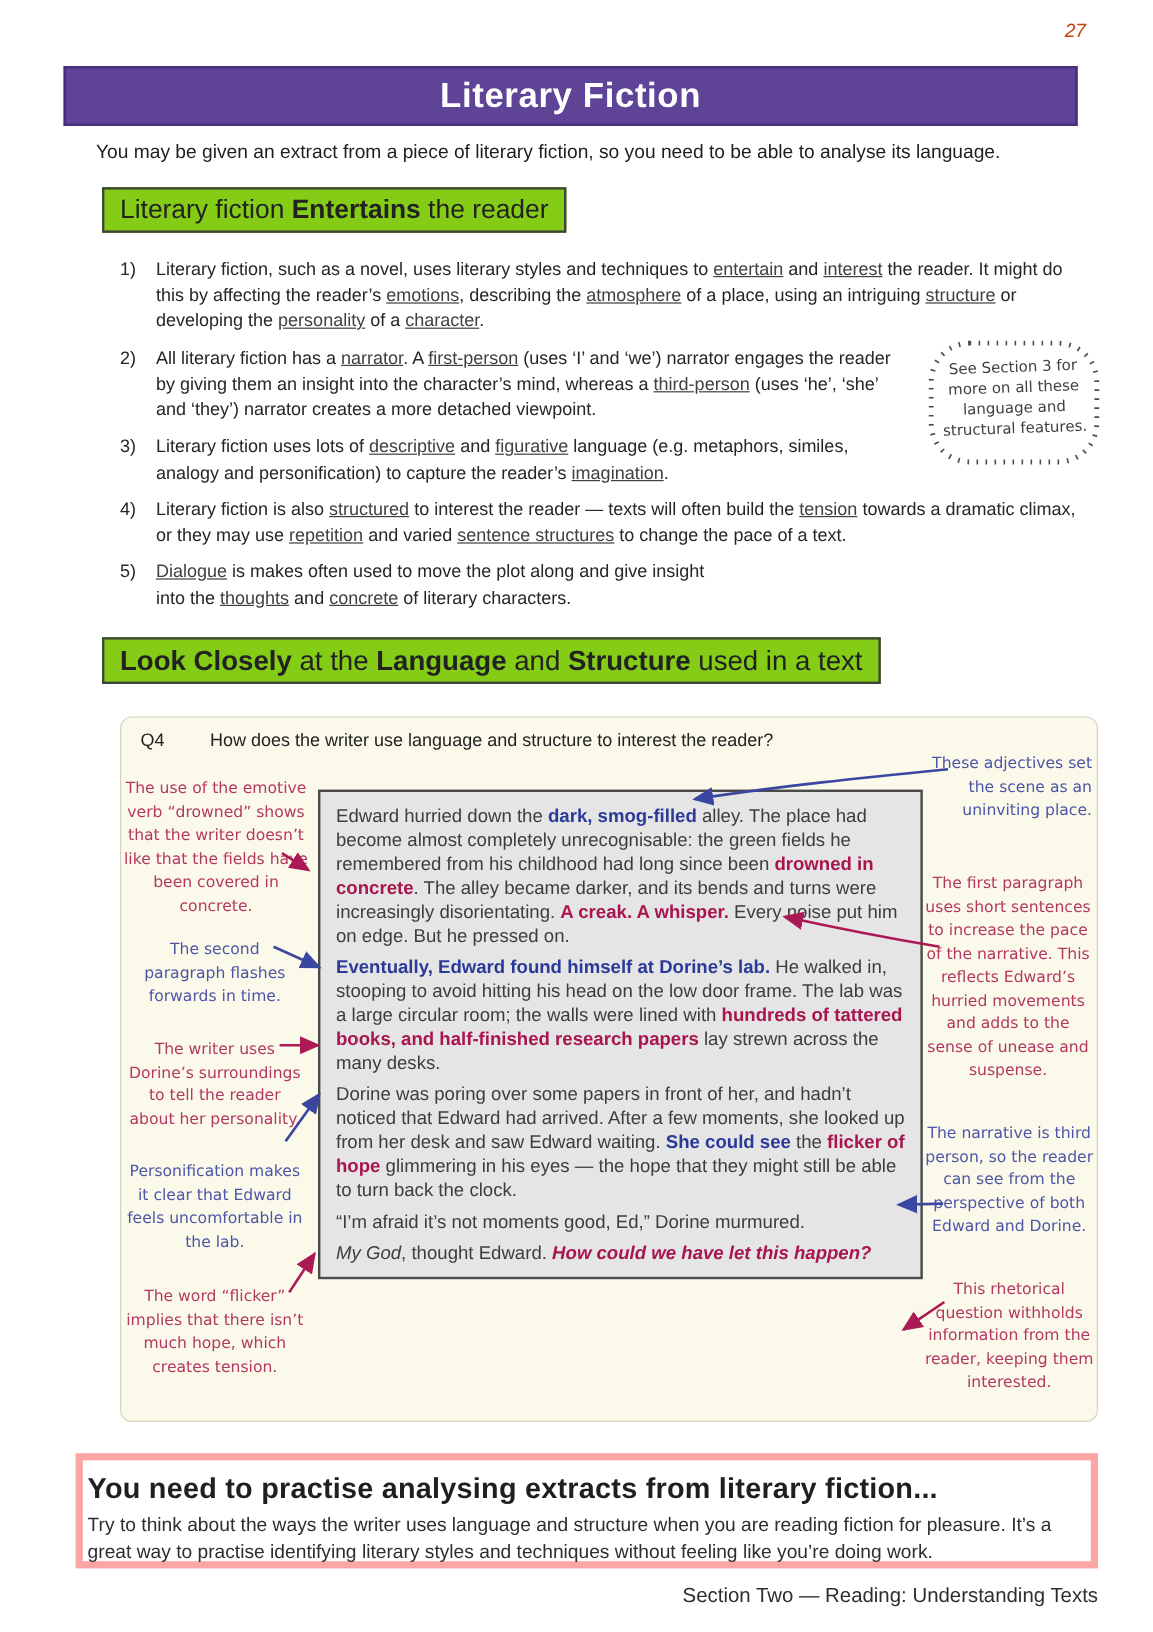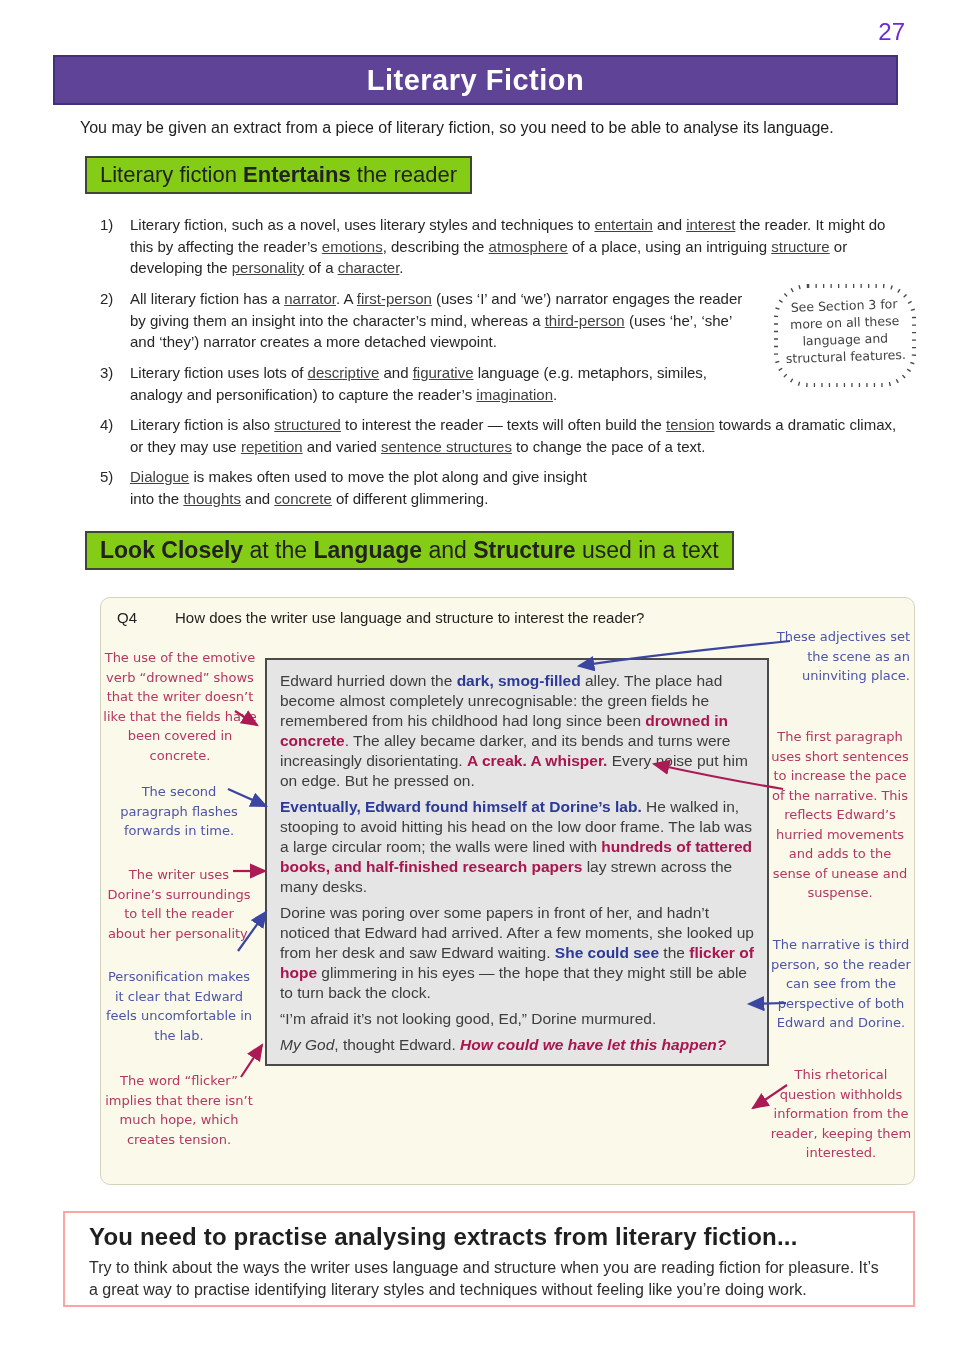--- a/index.html
+++ b/index.html
@@ -3,21 +3,21 @@
 <meta charset="utf-8">
 <style>
   html,body{margin:0;padding:0;background:#e8e8e8;}
   .page{
     position:relative;width:961px;height:1360px;margin:0 auto;
     background:#ffffff;font-family:"Liberation Sans",sans-serif;color:#2a2a2a;
     overflow:hidden;
   }
   .abs{position:absolute;}
   
-  .pagenum{top:18px;right:56px;font-size:24px;color:#6d28d9;}
+  .pagenum{top:18px;right:56px;font-size:16px;color:#c2410c;font-style:italic;}
   .banner{
     left:53px;top:55px;width:845px;height:50px;
     background:#5e4397;border:2px solid #44307a;box-sizing:border-box;
     display:flex;align-items:center;justify-content:center;
   }
   .banner .title{color:#ffffff;font-size:29px;font-weight:bold;letter-spacing:.5px;}
   .intro{left:80px;top:119px;width:830px;font-size:16px;color:#1e1e1e;}
   
   .greenhead{
     background:#84cc16;border:2px solid #3d4637;box-sizing:border-box;
@@ -65,22 +65,22 @@
   .ann-d{left:104px;top:967px;width:150px;}
   .ann-e{left:104px;top:1071px;width:150px;}
   .ann-f{left:772px;top:627px;width:138px;text-align:right;}
   .ann-g{left:769px;top:727px;width:142px;}
   .ann-h{left:768px;top:935px;width:146px;}
   .ann-i2{left:770px;top:1065px;width:142px;}
   
   .arrows{left:0;top:0;width:961px;height:1360px;pointer-events:none;}
   
   .summary{
-    left:63px;top:1211px;width:852px;height:96px;border:2px solid #fca5a5;
-    box-sizing:border-box;padding:8px 24px;background:#fff;
+    left:63px;top:1211px;width:852px;height:96px;border:6px solid #fca5a5;
+    box-sizing:border-box;padding:8px 4px;background:#fff;
   }
   .summary h2{margin:2px 0 6px 0;font-size:24px;font-weight:600;color:#1f1f1f;letter-spacing:.2px;}
   .summary .body{font-size:16px;line-height:22px;color:#2e2e2e;}
   .footer{right:46px;top:1320px;font-size:17px;color:#2e2e2e;}
 </style>
 </head>
 <body>
 
 <div class="page">
 
@@ -105,42 +105,42 @@
   <div class="abs li" style="left:100px;top:362px;width:660px;">
     <span class="num">3)</span>
     <div><span>Literary fiction uses lots of </span><span class="seg-link">descriptive</span><span> and </span><span class="seg-link">figurative</span><span> language (e.g. metaphors, similes, analogy and personification) to capture the reader’s </span><span class="seg-link">imagination</span><span>.</span></div>
   </div>
   <div class="abs li" style="left:100px;top:414px;width:800px;">
     <span class="num">4)</span>
     <div><span>Literary fiction is also </span><span class="seg-link">structured</span><span> to interest the reader — texts will often build the </span><span class="seg-link">tension</span><span> towards a dramatic climax, or they may use </span><span class="seg-link">repetition</span><span> and varied </span><span class="seg-link">sentence structures</span><span> to change the pace of a text.</span></div>
   </div>
   <div class="abs li" style="left:100px;top:466px;width:700px;">
     <span class="num">5)</span>
-    <div><span class="seg-link">Dialogue</span><span> is makes often used to move the plot along and give insight</span><br><span>into the </span><span class="seg-link">thoughts</span><span> and </span><span class="seg-link">concrete</span><span> of different glimmering.</span></div>
+    <div><span class="seg-link">Dialogue</span><span> is makes often used to move the plot along and give insight</span><br><span>into the </span><span class="seg-link">thoughts</span><span> and </span><span class="seg-link">concrete</span><span> of literary characters.</span></div>
   </div>
 
   <div class="abs note">
     <svg width="150" height="110">
       <rect x="8" y="7" width="134" height="95" rx="30" ry="30" fill="none" stroke="#4a4a4a" stroke-width="8" stroke-dasharray="1.3 6.2"></rect>
       <rect x="8" y="7" width="134" height="95" rx="30" ry="30" fill="#ffffff" stroke="none"></rect>
     </svg>
     <div class="hand note-text">See Section 3 for more on all these language and structural features.</div>
   </div>
 
   <div class="abs greenhead gh2"><span class="seg-b">Look Closely</span><span> at the </span><span class="seg-b">Language</span><span> and </span><span class="seg-b">Structure</span><span> used in a text</span></div>
 
   <div class="abs panel"></div>
   <div class="abs qlabel">Q4</div>
   <div class="abs qtext">How does the writer use language and structure to interest the reader?</div>
 
   <div class="abs extract">
     <p><span>Edward hurried down the </span><span class="seg-blue">dark, smog-filled</span><span> alley.  The place had become almost completely unrecognisable: the green fields he remembered from his childhood had long since been </span><span class="seg-maroon">drowned in concrete</span><span>.  The alley became darker, and its bends and turns were increasingly disorientating.  </span><span class="seg-maroon">A creak.  A whisper.</span><span>  Every noise put him on edge.  But he pressed on.</span></p>
     <p><span class="seg-blue">Eventually, Edward found himself at Dorine’s lab.</span><span>  He walked in, stooping to avoid hitting his head on the low door frame.  The lab was a large circular room; the walls were lined with </span><span class="seg-maroon">hundreds of tattered books, and half-finished research papers</span><span> lay strewn across the many desks.</span></p>
     <p><span>Dorine was poring over some papers in front of her, and hadn’t noticed that Edward had arrived.  After a few moments, she looked up from her desk and saw Edward waiting.  </span><span class="seg-blue">She could see</span><span> the </span><span class="seg-maroon">flicker of hope</span><span> glimmering in his eyes — the hope that they might still be able to turn back the clock.</span></p>
-    <p><span>“I’m afraid it’s not looking good, Ed,” Dorine murmured.</span></p>
+    <p><span>“I’m afraid it’s not moments good, Ed,” Dorine murmured.</span></p>
     <p><span class="seg-i">My God</span><span>, thought Edward.  </span><span class="seg-maroon-i">How could we have let this happen?</span></p>
   </div>
 
   <div class="abs hand ann ann-maroon ann-a">The use of the emotive verb “drowned” shows that the writer doesn’t like that the fields have been covered in concrete.</div>
   <div class="abs hand ann ann-blue ann-b">The second paragraph flashes forwards in time.</div>
   <div class="abs hand ann ann-maroon ann-c">The writer uses Dorine’s surroundings to tell the reader about her personality.</div>
   <div class="abs hand ann ann-blue ann-d">Personification makes it clear that Edward feels uncomfortable in the lab.</div>
   <div class="abs hand ann ann-maroon ann-e">The word “flicker” implies that there isn’t much hope, which creates tension.</div>
 
   <div class="abs hand ann ann-blue ann-f">These adjectives set the scene as an uninviting place.</div>
@@ -166,14 +166,15 @@
     <path d="M 786 1003 L 749 1004" fill="none" stroke="#3a46a0" stroke-width="2.2" marker-end="url(#ab)"></path>
     <path d="M 241 1077 L 262 1045" fill="none" stroke="#ab1a55" stroke-width="2.2" marker-end="url(#am)"></path>
     <path d="M 787 1085 L 753 1108" fill="none" stroke="#ab1a55" stroke-width="2.2" marker-end="url(#am)"></path>
   </svg>
 
   <div class="abs summary">
     <h2>You need to practise analysing extracts from literary fiction...</h2>
     <div class="body">Try to think about the ways the writer uses language and structure when you are reading fiction for pleasure. It’s a great way to practise identifying literary styles and techniques without feeling like you’re doing work.</div>
   </div>
 
+  <div class="abs footer">Section Two — Reading: Understanding Texts</div>
 
 </div>
 
 </body></html>

